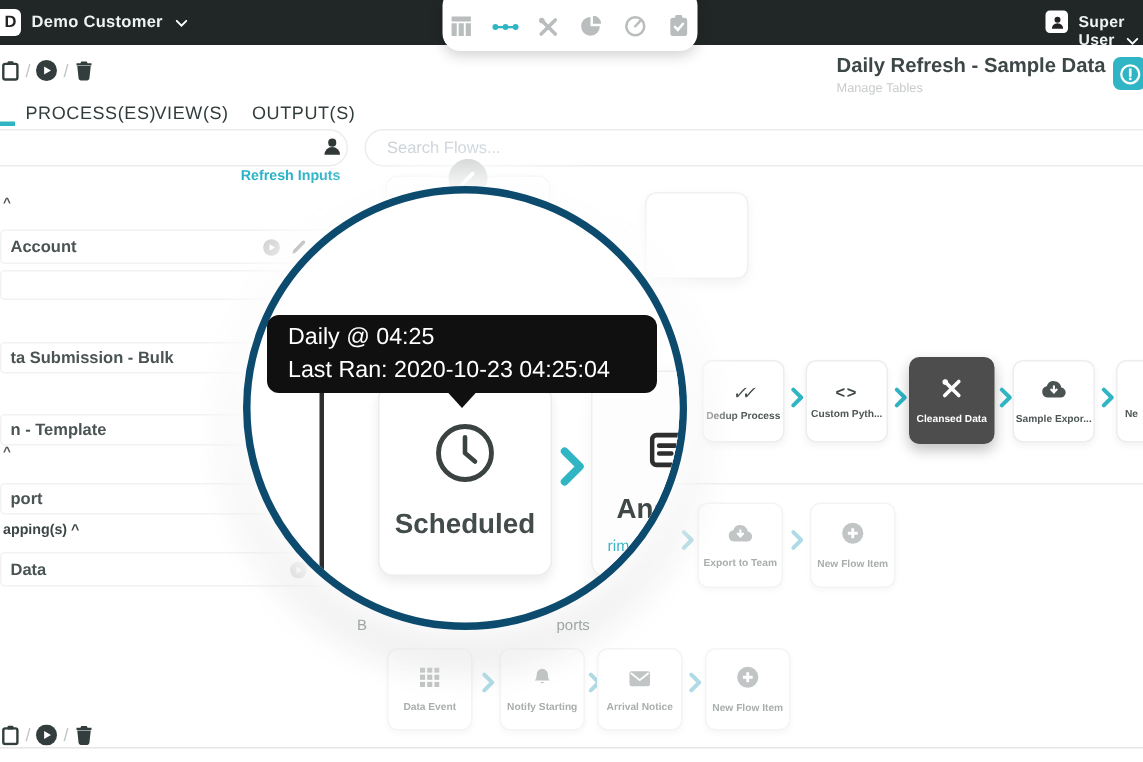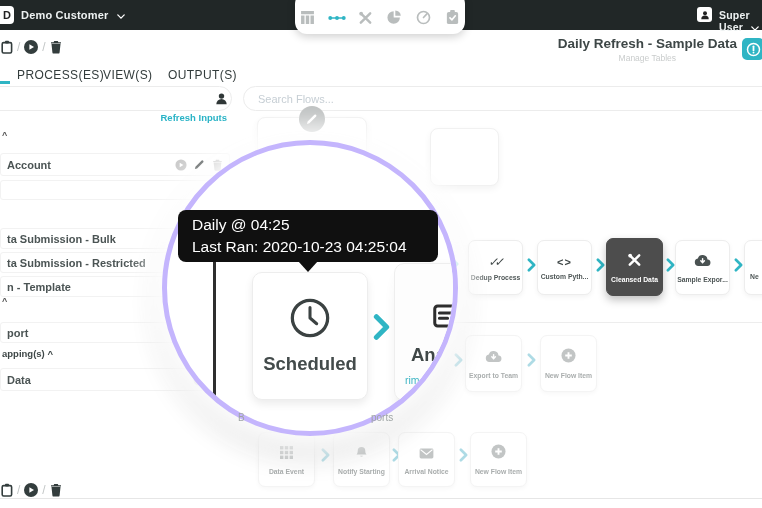--- a/index.html
+++ b/index.html
@@ -17,21 +17,21 @@
               justify-content:center;gap:11px;padding-bottom:8px;box-sizing:border-box;z-index:3;}
   .tpi{width:18px;height:17px;display:flex;align-items:center;justify-content:center;color:#b9bdbd;}
   .tpi.active{color:#2fb5c4;}
   #user-box{left:697px;top:7px;width:15px;height:15px;background:#fff;border-radius:3px;
             display:flex;align-items:center;justify-content:center;color:#222;}
   .caret-down{display:inline-block;margin-left:5px;}
   
   .action-row{display:flex;align-items:center;gap:4px;color:#333d3d;}
   .slash{color:#c3c7c7;font-size:12px;}
   
-  #title-block{right:25px;top:36px;text-align:center;z-index:2;}
+  #title-block{right:25px;top:36px;text-align:left;z-index:2;}
   #page-title{font-size:13.5px;font-weight:700;color:#3e4747;}
   #page-sub{font-size:8.5px;color:#c9cccc;margin-top:2px;}
   #info-btn{left:742px;top:38px;width:22px;height:22px;background:#2fb5c4;border-radius:5px;
             display:flex;align-items:center;justify-content:center;z-index:2;}
   
   .tab{font-size:12px;font-weight:400;letter-spacing:.4px;color:#333c3c;top:68px;}
   #tab-underline{left:0;top:81px;width:10px;height:3px;background:#2fb5c4;}
   
   .pill{height:25px;background:#fff;border:1px solid #ececec;border-radius:14px;box-sizing:border-box;}
   .pill input{border:none;outline:none;background:transparent;width:100%;height:100%;
@@ -60,21 +60,21 @@
   .fragment{font-size:10px;color:#9fa5a5;z-index:32;}
   
   #manual-card{left:257px;top:117px;width:108px;height:64px;background:#fff;border:1px solid #f0f0f0;
                border-radius:8px;box-shadow:0 3px 7px rgba(0,0,0,.05);z-index:5;}
   #manual-icon{left:41px;top:-12px;width:26px;height:26px;border-radius:50%;background:#bcbfbf;
                display:flex;align-items:center;justify-content:center;color:#fff;}
   #manual-lbl{left:0;top:22px;width:108px;text-align:center;font-size:12.5px;font-weight:700;color:#b9bdbd;}
   #ghost-card{left:430px;top:128px;width:67px;height:56px;background:#fff;border:1px solid #f1f1f1;
               border-radius:8px;box-shadow:0 3px 7px rgba(0,0,0,.05);z-index:5;}
   
-  #magnifier{left:162px;top:140px;width:286px;height:286px;border:5px solid #c4b5fd;border-radius:50%;
+  #magnifier{left:162px;top:124px;width:286px;height:286px;border:5px solid #0c4a6e;border-radius:50%;
              background:#fff;overflow:hidden;z-index:20;
              box-shadow:0 0 26px 16px rgba(255,255,255,.95), 0 16px 30px rgba(30,30,30,.22);}
   #mag-vline{left:46px;top:114px;width:3px;height:172px;background:#2e2e2e;}
   #mag-sched{left:85px;top:127px;width:116px;height:128px;background:#fff;border:1px solid #ededed;
              border-radius:10px;box-shadow:0 4px 8px rgba(0,0,0,.08);display:flex;flex-direction:column;
              align-items:center;justify-content:center;gap:10px;box-sizing:border-box;}
   #mag-sched .big-lbl{font-size:18.5px;font-weight:600;color:#434b4b;}
   #mag-analyze{left:227px;top:118px;width:115px;height:138px;background:#fdfdfd;border:1px solid #eee;
                border-radius:10px;box-shadow:14px 18px 20px rgba(70,70,70,.45);box-sizing:border-box;}
   #mag-analyze .big-lbl{position:absolute;left:16px;top:80px;font-size:18.5px;font-weight:600;color:#3f4747;}
@@ -236,23 +236,20 @@
           <path d="M4.2 1 h3.6 l.6 1.2 h2.6 v1.4 H1 V2.2 h2.6 z" fill="#555"></path>
         </svg>
     </span>
   </div>
 
   <div class="abs srow" style="top:180px;height:20px;"></div>
 
   <div class="abs srow" style="top:228px;">
     <span class="s-lbl">ta Submission - Bulk</span>
   </div>
-  <div class="abs srow" style="top:252px;">
-    <span class="s-lbl">ta Submission - Restricted</span>
-  </div>
   <div class="abs srow" style="top:276px;">
     <span class="s-lbl">n - Template</span>
   </div>
 
   <div class="abs s-caret" style="left:2px;top:296px;">^</div>
 
   <div class="abs srow" style="top:322px;">
     <span class="s-lbl">port</span>
   </div>
 

